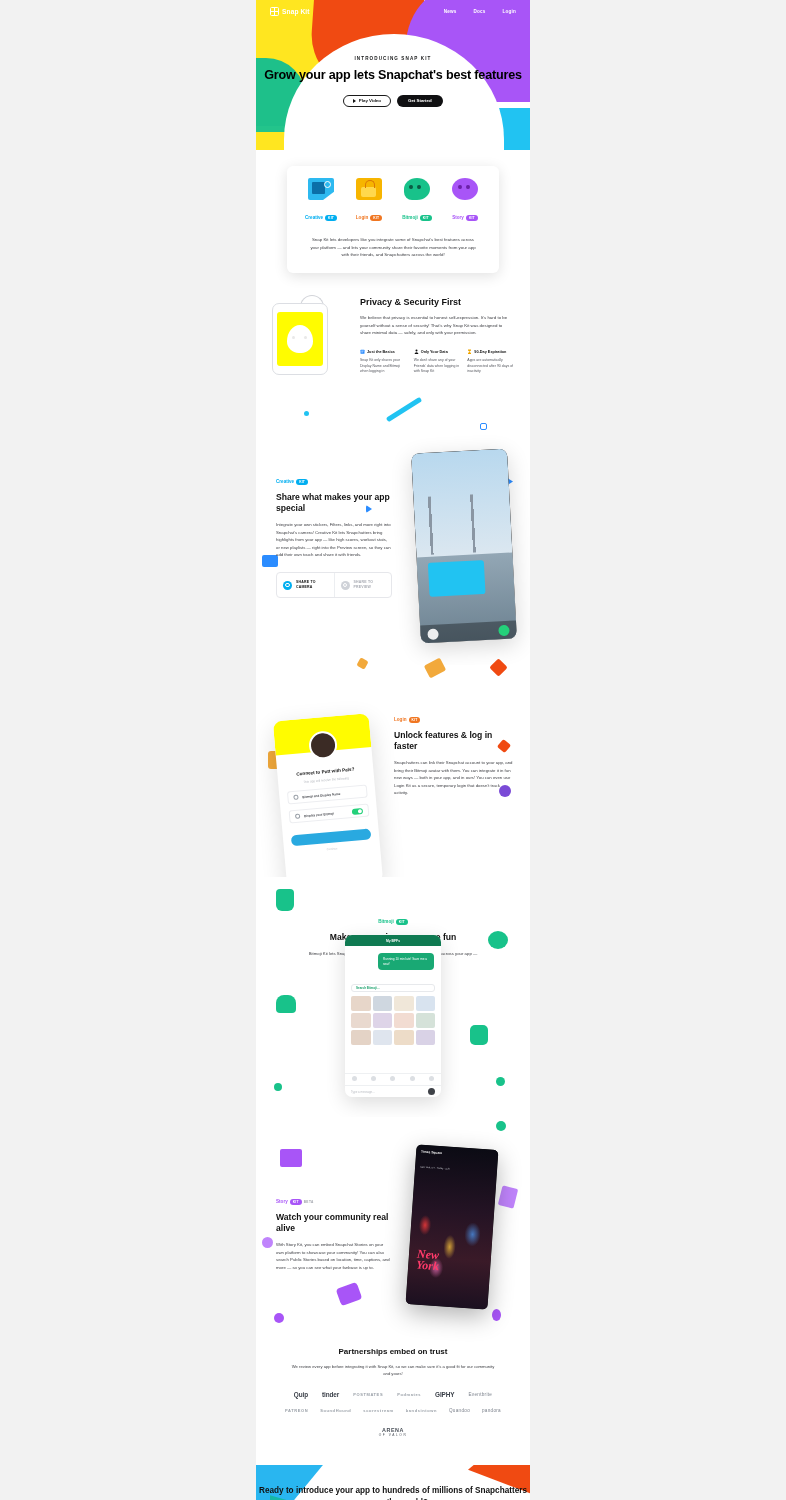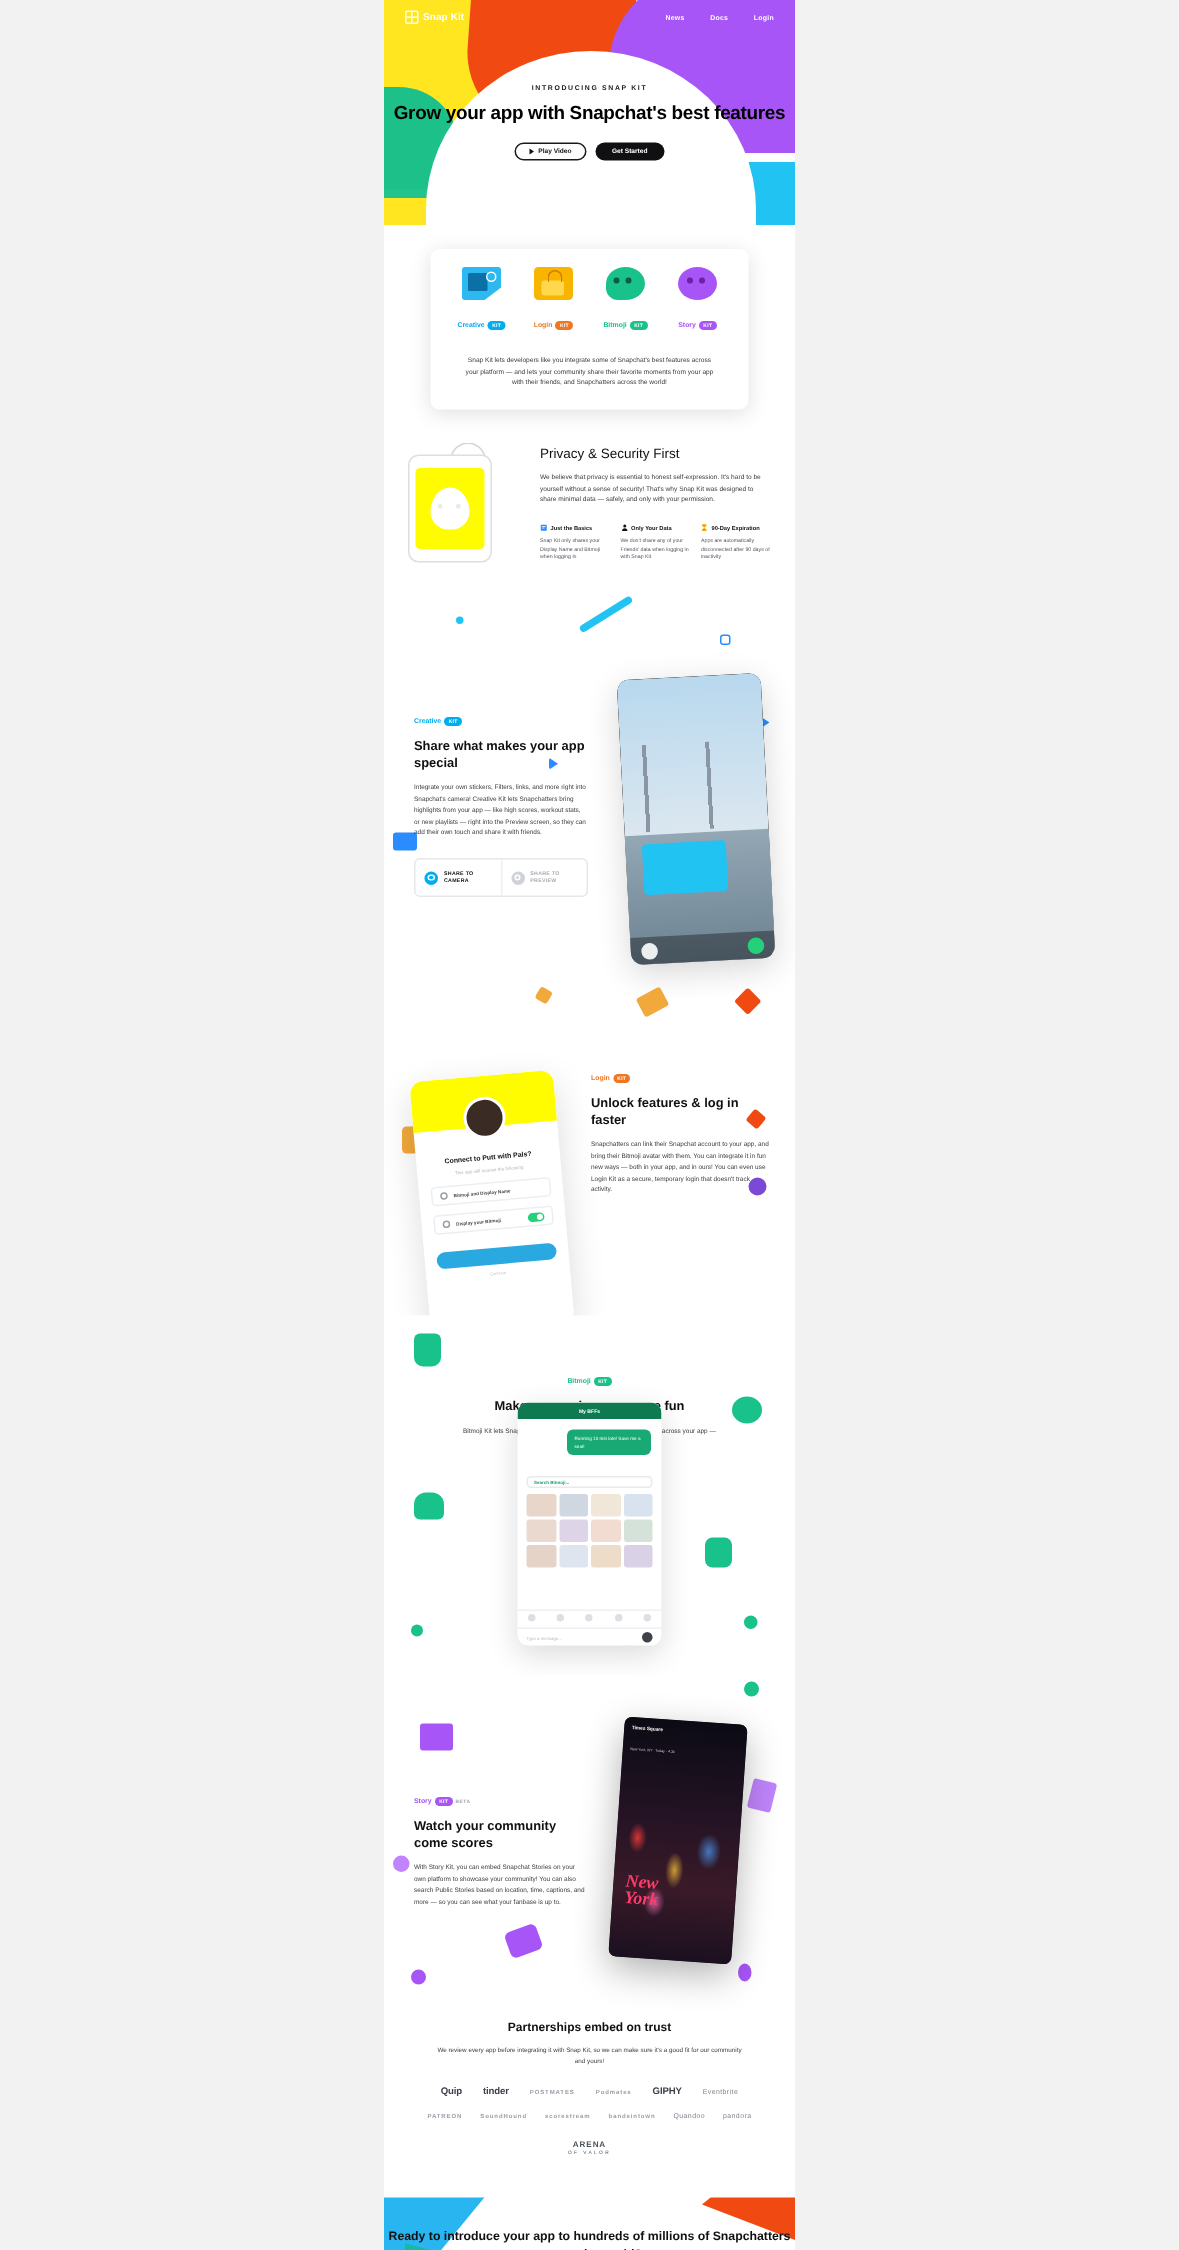--- a/index.html
+++ b/index.html
@@ -70,21 +70,21 @@
 
   
   .privacy { display:flex; gap:10px; padding:24px 16px 30px; background:#fff; }
   .privacy-art { width:78px; flex:none; position:relative; }
   .phone-tag { width:56px; height:72px; border:1.4px solid #dcdee3; border-radius:7px; background:#fff; position:relative; margin-top:6px; }
   .phone-screen { position:absolute; left:4px; top:8px; right:4px; bottom:8px; background:#fffc00; border-radius:3px; display:flex; align-items:center; justify-content:center; }
   .ghost { width:26px; height:28px; background:#fff; border-radius:50% 50% 45% 45%/ 58% 58% 42% 42%; position:relative; }
   .ghost:after { content:""; position:absolute; left:5px; top:11px; width:3px; height:3.5px; background:#e9e9e9; border-radius:50%; box-shadow:12px 0 0 #e9e9e9; }
   .lock-art { position:absolute; left:28px; top:-2px; width:24px; height:24px; border:1.4px solid #d2d4d9; border-bottom:none; border-radius:12px 12px 0 0; }
   .privacy-body { flex:1; }
-  .privacy-title { font-size:9px; font-weight:normal; color:#111; }
+  .privacy-title { font-size:9px; font-weight:bold; color:#111; }
   .privacy-text { margin-top:7px; font-size:4.4px; line-height:1.78; color:#3b3c41; }
   .privacy-feats { margin-top:12px; display:flex; gap:7px; }
   .pf { flex:1; }
   .pf-h { display:flex; align-items:center; gap:2px; font-size:3.8px; font-weight:bold; color:#111; }
   .pf-ico { width:5px; height:5.5px; flex:none; }
   .pf-p { margin-top:3px; font-size:3.5px; line-height:1.66; color:#55575e; }
 
   
   .sec { position:relative; background:#fff; }
   .confetti { position:absolute; border-radius:2px; }
@@ -203,21 +203,21 @@
         </div>
         <div class="nav-links">
           <a href="#">News</a>
           <a href="#">Docs</a>
           <a href="#">Login</a>
         </div>
       </div>
 
       <div class="hero-content">
         <div class="eyebrow">INTRODUCING SNAP KIT</div>
-        <div class="hero-title">Grow your app with Snapchat's best features</div>
+        <div class="hero-title">Grow your app lets Snapchat's best features</div>
         <div class="hero-btns">
           <div class="btn btn-ghost">
             <span class="tri"></span>
             <span>Play Video</span>
           </div>
           <div class="btn btn-dark">
             <span>Get Started</span>
           </div>
         </div>
       </div>
@@ -441,21 +441,21 @@
       <div class="confetti" style="left:18px;top:196px;width:10px;height:10px;background:#a855f7;border-radius:50%"></div>
       <div class="confetti" style="left:236px;top:192px;width:9px;height:12px;background:#a855f7;border-radius:50%"></div>
       <div class="confetti" style="left:240px;top:4px;width:10px;height:10px;background:#18c28a;border-radius:50%"></div>
 
       <div class="copy-left" style="top:72px">
         <div class="kit-eyebrow" style="color:#a855f7">
           <span>Story</span>
           <span class="pill" style="background:#a855f7">KIT</span>
           <span style="font-size:3.2px;color:#a0a3ab;letter-spacing:.4px">BETA</span>
         </div>
-        <div class="sec-title">Watch your community come scores</div>
+        <div class="sec-title">Watch your community real alive</div>
         <div class="sec-text">With Story Kit, you can embed Snapchat Stories on your own platform to showcase your community! You can also search Public Stories based on location, time, captions, and more — so you can see what your fanbase is up to.</div>
       </div>
 
       <div class="phone ph-story">
         <div class="st-night"></div>
         <div class="st-lights"></div>
         <div class="st-label">
           <b>Times Square</b>
           <i>New York, NY · Today · 4.2k</i>
         </div>

